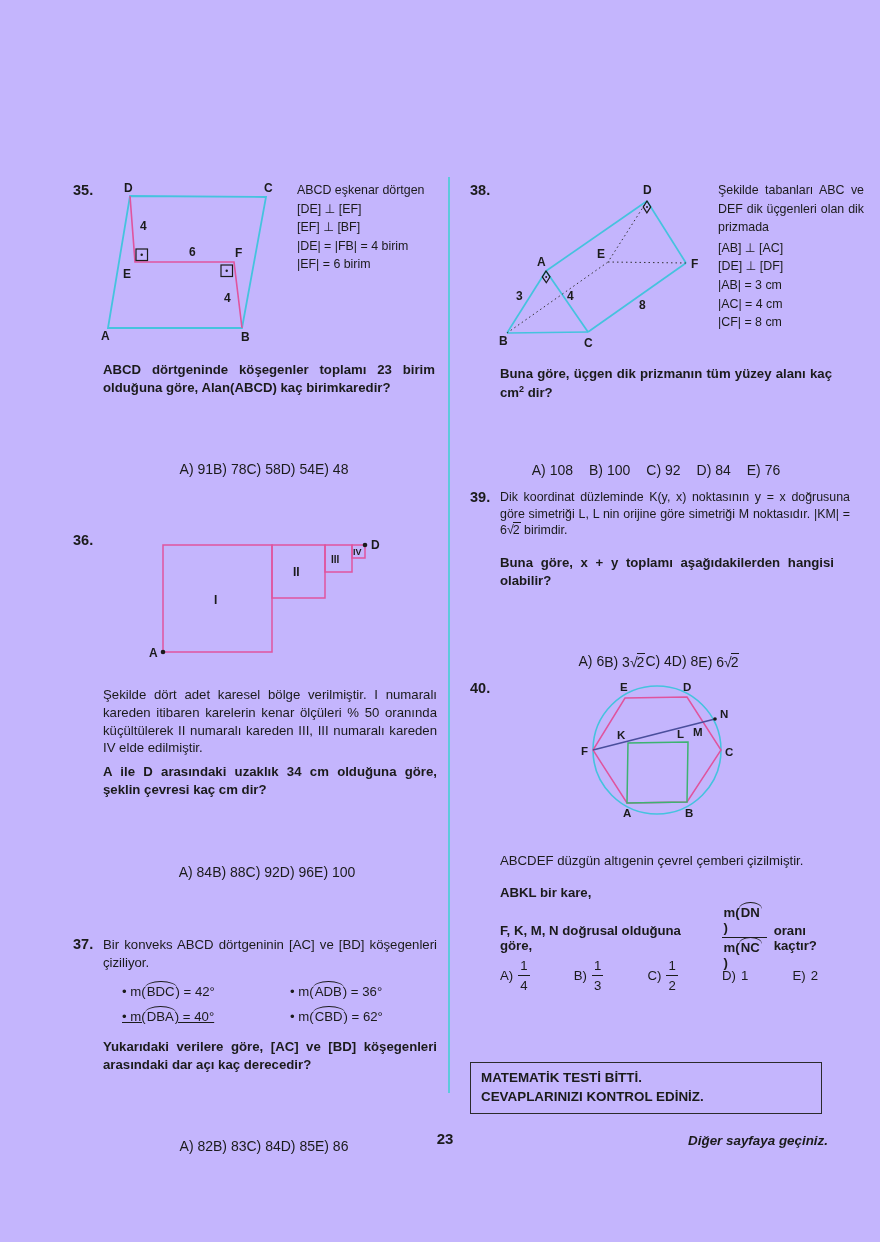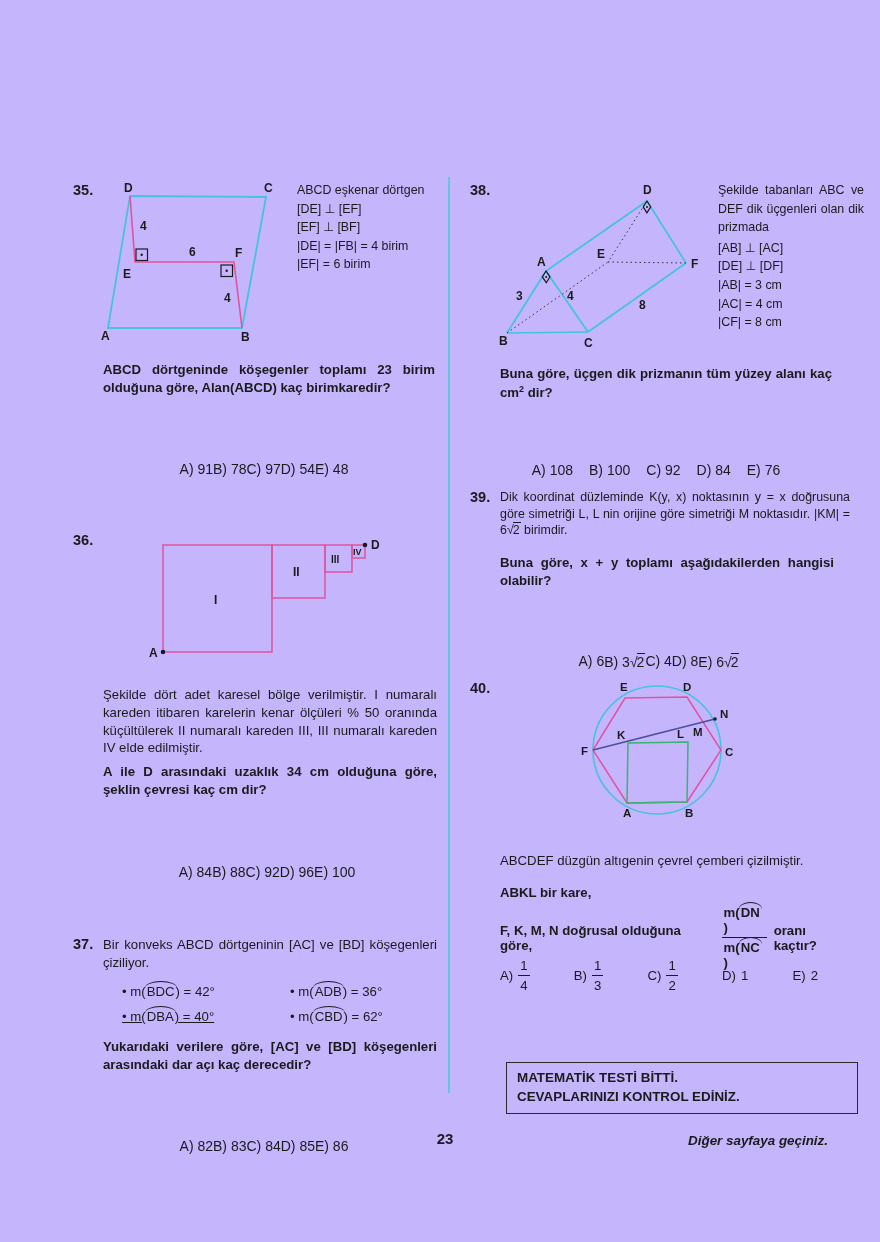--- a/index.html
+++ b/index.html
@@ -18,21 +18,21 @@
   .arc::before{content:"";position:absolute;left:-1px;right:-1px;top:-3.5px;height:6px;
                border-top:1.4px solid #1b1b1b;border-radius:50% 50% 0 0/100% 100% 0 0;}
   .bullets{font-size:13.2px;}
   .rad{white-space:nowrap;}
   .rsign{letter-spacing:-1px;}
   .rval{display:inline-block;border-top:1.3px solid #1b1b1b;line-height:1.05;padding:1px 1px 0 0;}
   .frac{display:inline-flex;flex-direction:column;align-items:center;vertical-align:middle;}
   .frac .fnum{padding:0 2px 2px;}
   .frac .fden{border-top:1.4px solid #1b1b1b;padding:2px 2px 0;}
   .opt40{display:inline-flex;align-items:center;gap:5px;font-size:13.2px;}
-  .end-box{border:1.6px solid #2b2b2b;padding:5px 10px 6px;font-weight:700;font-size:13.4px;line-height:1.45;margin-left:36px;}
+  .end-box{border:1.6px solid #2b2b2b;padding:5px 10px 6px;font-weight:700;font-size:13.4px;line-height:1.45;}
   sup{font-size:9px;}
   .footer-page{font-weight:700;font-size:15px;text-align:center;}
   .footer-note{font-weight:700;font-style:italic;font-size:13.4px;text-align:right;}
 </style>
 </head>
 <body>
 
 <div class="page">
 
   <div class="abs divider" style="left:448px;top:177px;width:2px;height:916px;"></div>
@@ -63,21 +63,21 @@
     <div>[EF] ⊥ [BF]</div>
     <div>|DE| = |FB| = 4 birim</div>
     <div>|EF| = 6 birim</div>
   </div>
 
   <div class="abs prompt" style="left:103px;top:361px;width:332px;">ABCD dörtgeninde köşegenler toplamı 23 birim olduğuna göre, Alan(ABCD) kaç birimkaredir?</div>
 
   <div class="abs opts" style="left:103px;top:413px;width:322px;">
     <span>A) 91</span>
     <span>B) 78</span>
-    <span>C) 97</span>
+    <span>C) 58</span>
     <span>D) 54</span>
     <span>E) 48</span>
   </div>
 
   <div class="abs qnum" style="left:73px;top:532px;">36.</div>
 
   <svg class="abs" style="left:140px;top:534px;" width="250" height="135" viewBox="0 0 250 135">
     <rect x="23" y="11" width="109" height="107" fill="none" stroke="#e0549e" stroke-width="1.5"></rect>
     <rect x="132" y="11" width="53" height="53" fill="none" stroke="#e0549e" stroke-width="1.5"></rect>
     <rect x="185" y="11" width="27" height="27" fill="none" stroke="#e0549e" stroke-width="1.5"></rect>

